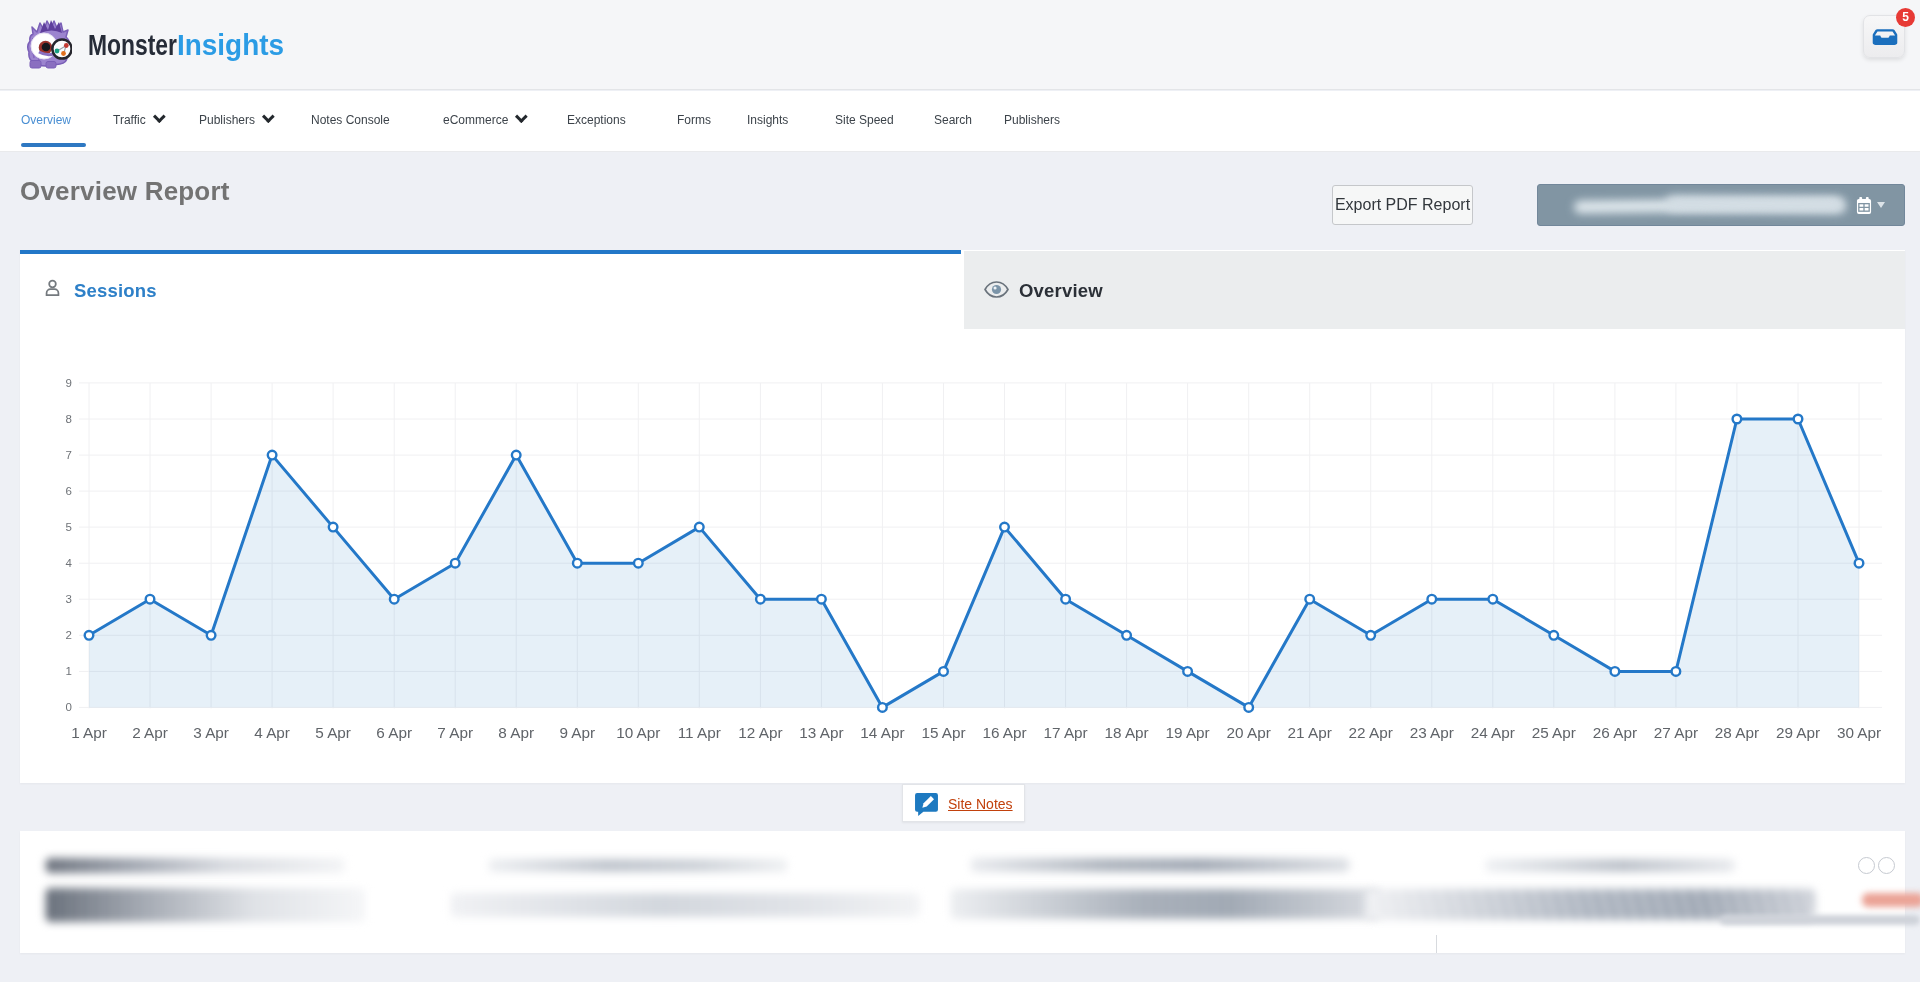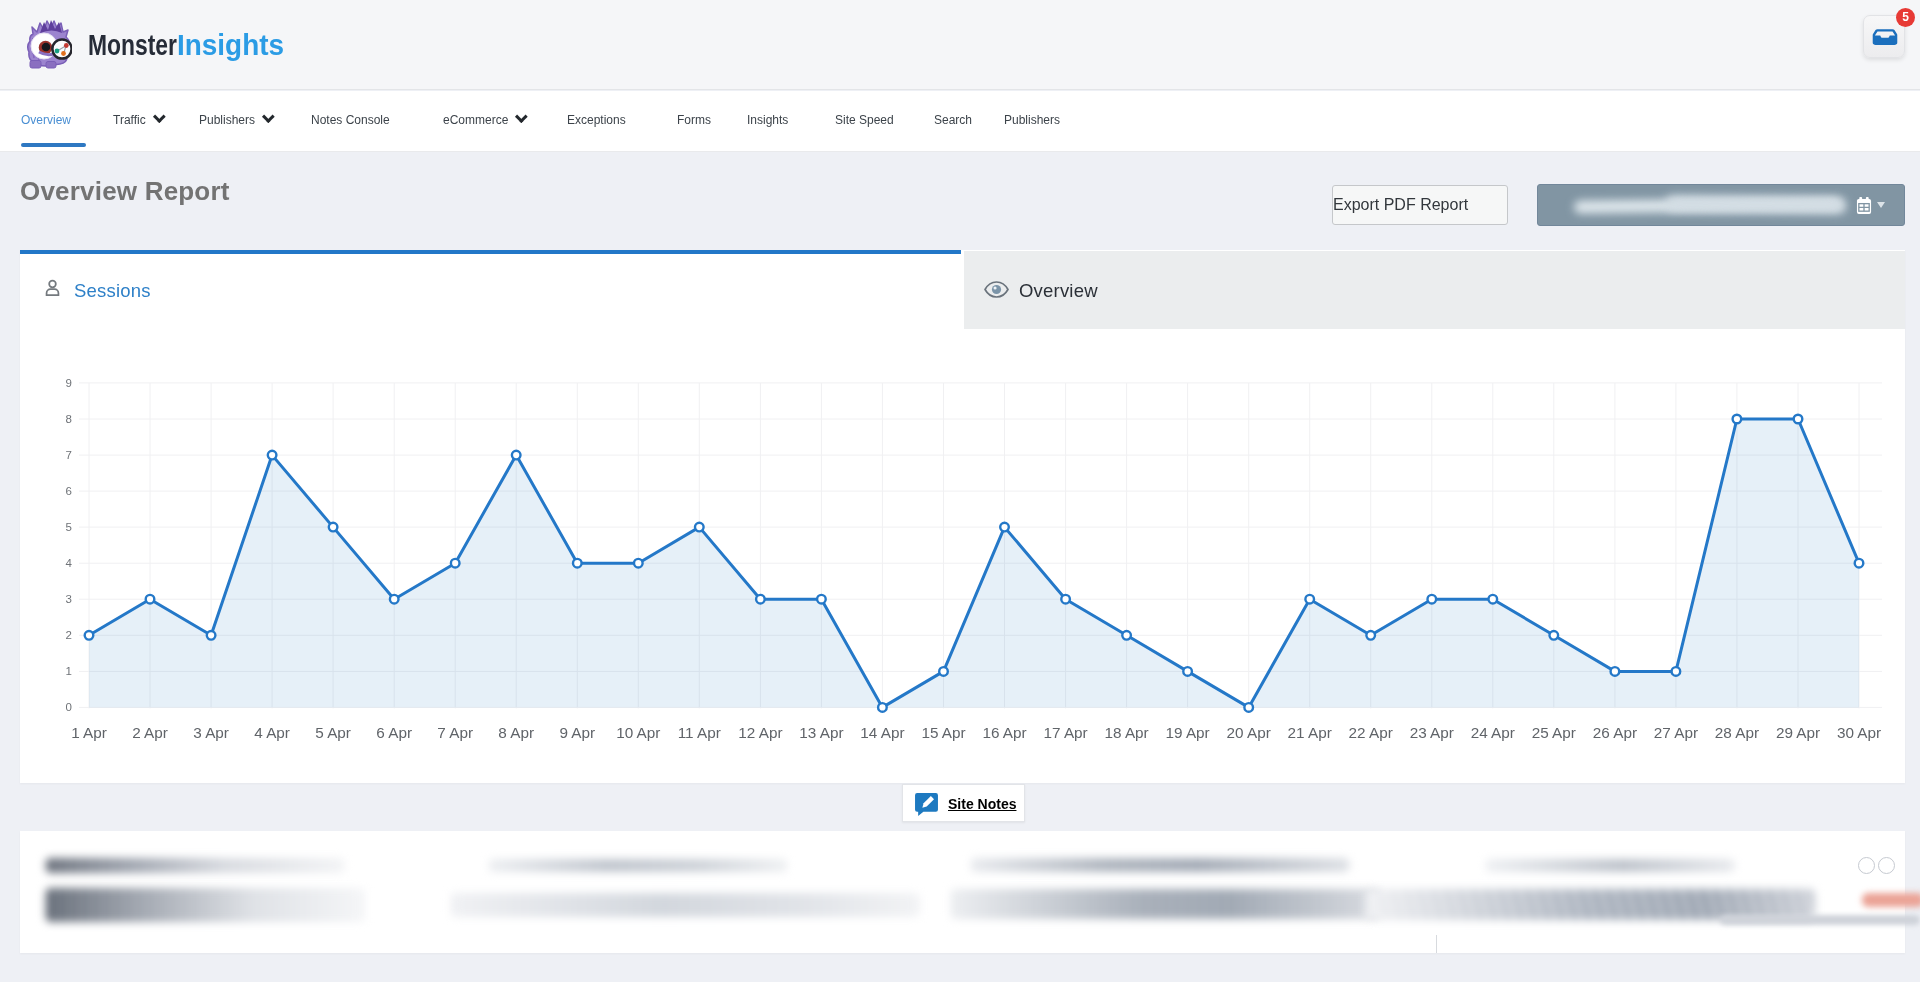--- a/index.html
+++ b/index.html
@@ -10,36 +10,36 @@
 #inbox{left:1863px;top:15px;width:42px;height:43px;background:linear-gradient(#f7f7f8,#ececee);border:1px solid #e2e3e6;border-radius:7px;box-shadow:0 2px 4px rgba(0,0,0,.10)}
 #badge{left:1896px;top:8px;width:19px;height:19px;background:#e73a35;border-radius:50%;color:#fff;font-size:12px;font-weight:bold;text-align:center;line-height:19px}
 
 #nav{left:0;top:91px;width:1920px;height:61px;background:#fff;border-bottom:1px solid #e9eaec}
 #nav .item{position:absolute;top:0;height:61px;line-height:58px;font-size:12px;color:#3c434a;white-space:nowrap}
 #nav .item.act{color:#4a8fd3}
 #nav .chev{display:inline-block;margin-left:6px;width:9px;height:9px;border-right:3px solid #23282d;border-bottom:3px solid #23282d;transform:rotate(45deg) translateY(-4px)}
 #ovl{left:21px;top:143px;width:65px;height:4px;background:#2e78c2;border-radius:2px}
 
 #title{left:20px;top:176px;font-size:26px;font-weight:bold;color:#737373;letter-spacing:0.2px}
-#exportbtn{left:1332px;top:185px;width:176px;height:40px;background:#f6f7f7;border:1px solid #c5c7ca;border-radius:3px;color:#32373c;font-size:16px;line-height:38px}
+#exportbtn{left:1332px;top:185px;width:141px;height:40px;background:#f6f7f7;border:1px solid #c5c7ca;border-radius:3px;color:#32373c;font-size:16px;text-align:center;line-height:38px}
 #datectl{left:1537px;top:184px;width:368px;height:42px;background:#8195a3;border:1px solid #72879a;border-radius:3px}
 #datesmear{left:36px;top:14px;width:268px;height:13px;background:#dde6eb;border-radius:7px;filter:blur(4px);transform:rotate(-0.7deg)}
 #datesmear2{left:128px;top:12px;width:180px;height:15px;background:#d3dde4;border-radius:7px;filter:blur(5px);transform:rotate(0.9deg)}
 #caret{left:339px;top:17px;width:0;height:0;border-left:4.5px solid transparent;border-right:4.5px solid transparent;border-top:6px solid #dce3e8}
 
 #card{left:20px;top:250px;width:1885px;height:533px;background:#fff;box-shadow:0 1px 2px rgba(0,0,0,.04)}
 #tab-sess{left:0;top:0;width:941px;height:79px;background:#fff;border-top:4px solid #2277c8}
 #tab-page{left:944px;top:1px;width:941px;height:78px;background:#ebedee}
-.tabtxt{font-size:18.5px;font-weight:normal;letter-spacing:0.2px}
+.tabtxt{font-size:18.5px;font-weight:bold;letter-spacing:0.2px}
 #sesstxt{left:74px;top:280px;color:#2e80c8}
 #pagetxt{left:1019px;top:280px;color:#2b3037}
 
 #notes{left:902px;top:784px;width:123px;height:38px;background:#fff;border:1px solid #e2e4e8;box-shadow:0 1px 2px rgba(0,0,0,.06)}
 #notesico{left:11px;top:6px;width:25px;height:25px}
-#notestxt{left:45px;top:11px;font-size:14px;font-weight:bold;color:#000000;text-decoration:underline}
+#notestxt{left:45px;top:11px;font-size:14px;font-weight:normal;color:#c2410c;text-decoration:underline}
 
 #bcard{left:20px;top:831px;width:1885px;height:122px;background:#fff;box-shadow:0 1px 2px rgba(0,0,0,.04)}
 .smear{position:absolute;border-radius:6px;filter:blur(4px)}
 .tex::after{content:"";position:absolute;inset:0;background:repeating-linear-gradient(90deg,rgba(255,255,255,.35) 0 3px,rgba(255,255,255,0) 3px 11px)}
 .texd::after{content:"";position:absolute;inset:0;background:repeating-linear-gradient(75deg,rgba(255,255,255,.4) 0 4px,rgba(255,255,255,0) 4px 13px)}
 svg text{font-family:"Liberation Sans",sans-serif}
 </style></head>
 <body>
 <div class="abs" id="hdr"></div>
 <svg class="abs" style="left:20px;top:16px" width="52" height="54" viewBox="0 0 52 54">

